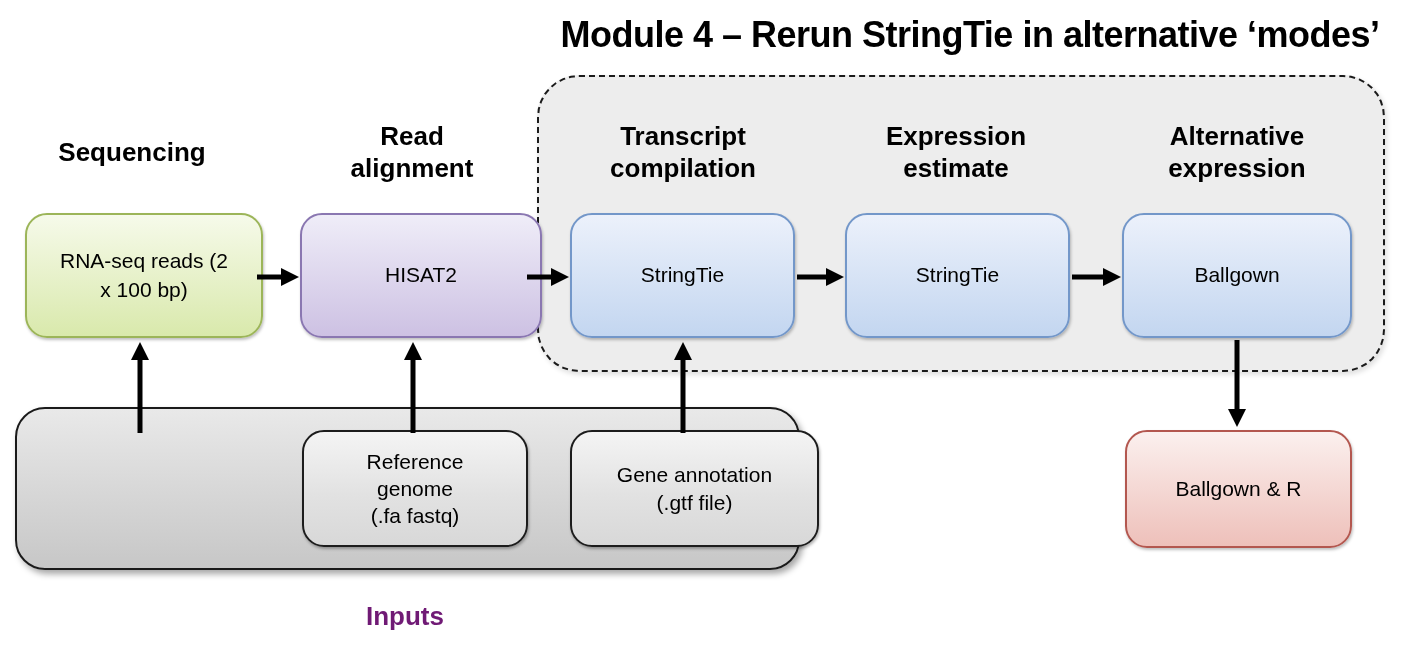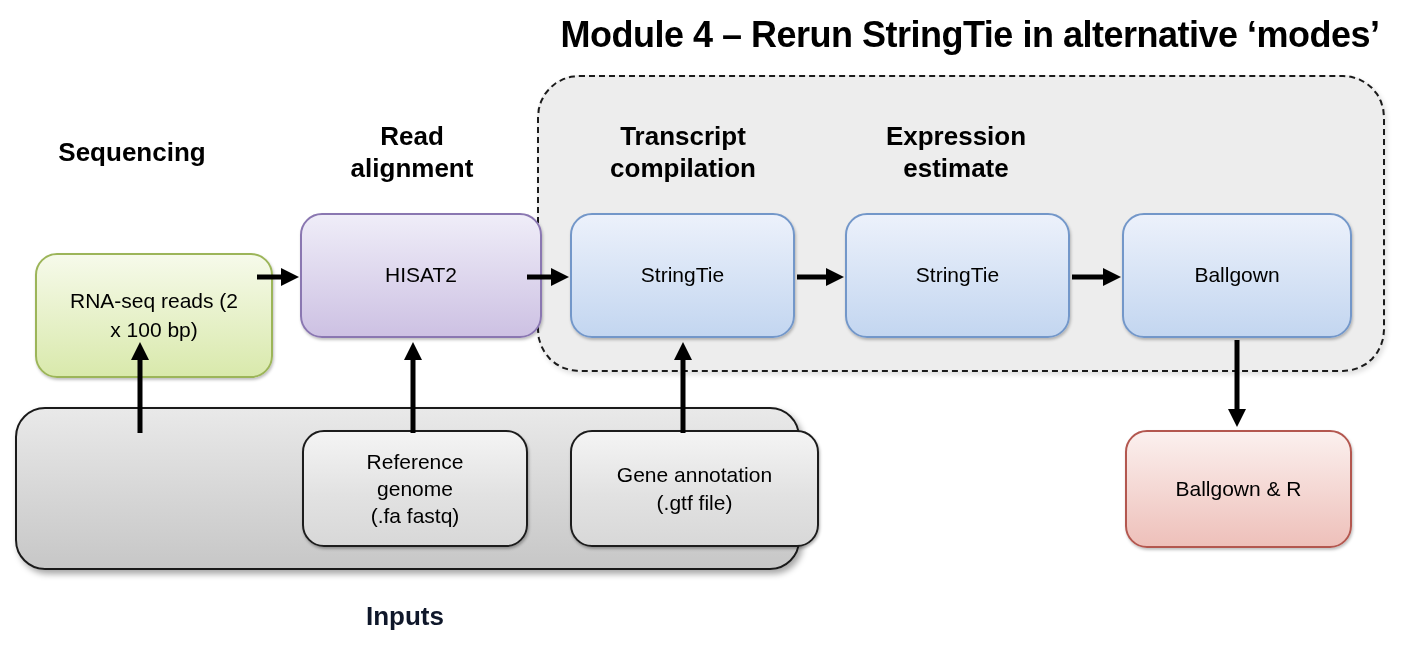--- a/index.html
+++ b/index.html
@@ -118,21 +118,21 @@
     box-shadow: 1px 2px 3px rgba(0,0,0,0.25);
   }
   .inputs-caption {
     position: absolute;
     left: 290px;
     top: 601px;
     width: 230px;
     text-align: center;
     font-size: 26px;
     font-weight: bold;
-    color: #0f172a;
+    color: #701a75;
   }
   .arrow-layer {
     position: absolute;
     left: 0;
     top: 0;
     width: 1403px;
     height: 655px;
     pointer-events: none;
   }
   .arrow-layer line { stroke: #000000; stroke-width: 5; }
@@ -147,22 +147,24 @@
 
   <div class="title">Module 4 – Rerun StringTie in alternative ‘modes’</div>
 
   <div class="stage-header" style="left:12px;">Sequencing</div>
   <div class="stage-header" style="left:292px;">Read
 alignment</div>
   <div class="stage-header" style="left:563px;">Transcript
 compilation</div>
   <div class="stage-header" style="left:836px;">Expression
 estimate</div>
-
-  <div class="pbox" style="left: 35px; width: 238px; background: linear-gradient(rgb(246, 250, 234) 0%, rgb(217, 233, 172) 100%); border-color: rgb(156, 181, 89); margin-top: 40px;">RNA-seq reads (2
+  <div class="stage-header" style="left:1117px;">Alternative
+expression</div>
+
+  <div class="pbox" style="left: 25px; width: 238px; background: linear-gradient(rgb(246, 250, 234) 0%, rgb(217, 233, 172) 100%); border-color: rgb(156, 181, 89);">RNA-seq reads (2
 x 100 bp)</div>
   <div class="pbox" style="left: 300px; width: 242px; background: linear-gradient(rgb(239, 237, 248) 0%, rgb(205, 193, 227) 100%); border-color: rgb(138, 119, 177);">HISAT2</div>
   <div class="pbox" style="left: 570px; width: 225px; background: linear-gradient(rgb(236, 241, 251) 0%, rgb(195, 214, 240) 100%); border-color: rgb(115, 151, 201);">StringTie</div>
   <div class="pbox" style="left: 845px; width: 225px; background: linear-gradient(rgb(236, 241, 251) 0%, rgb(195, 214, 240) 100%); border-color: rgb(115, 151, 201);">StringTie</div>
   <div class="pbox" style="left: 1122px; width: 230px; background: linear-gradient(rgb(236, 241, 251) 0%, rgb(195, 214, 240) 100%); border-color: rgb(115, 151, 201);">Ballgown</div>
 
   <div class="inputs-container"></div>
   <div class="ibox" style="left:302px; width:226px;">Reference
 genome
 (.fa fastq)</div>

